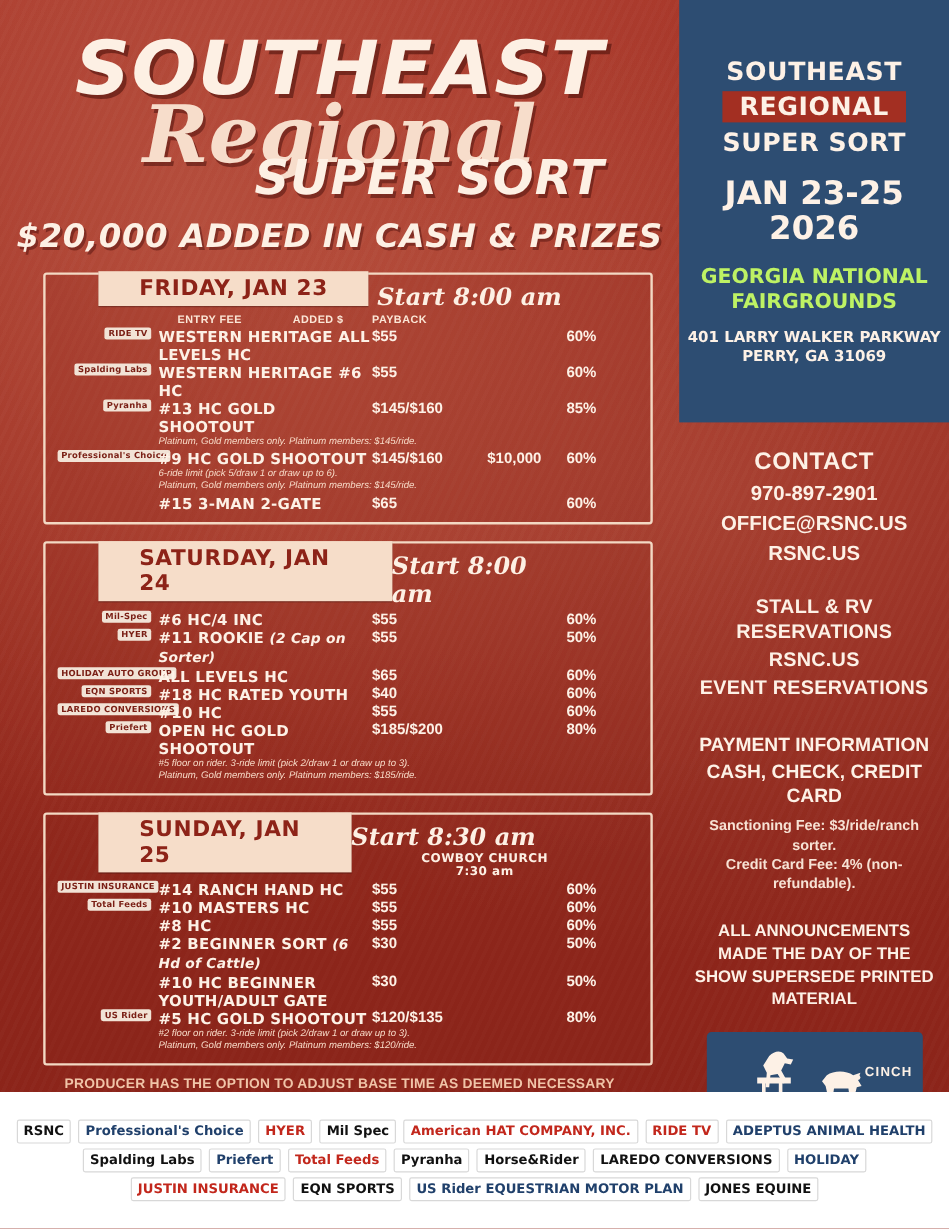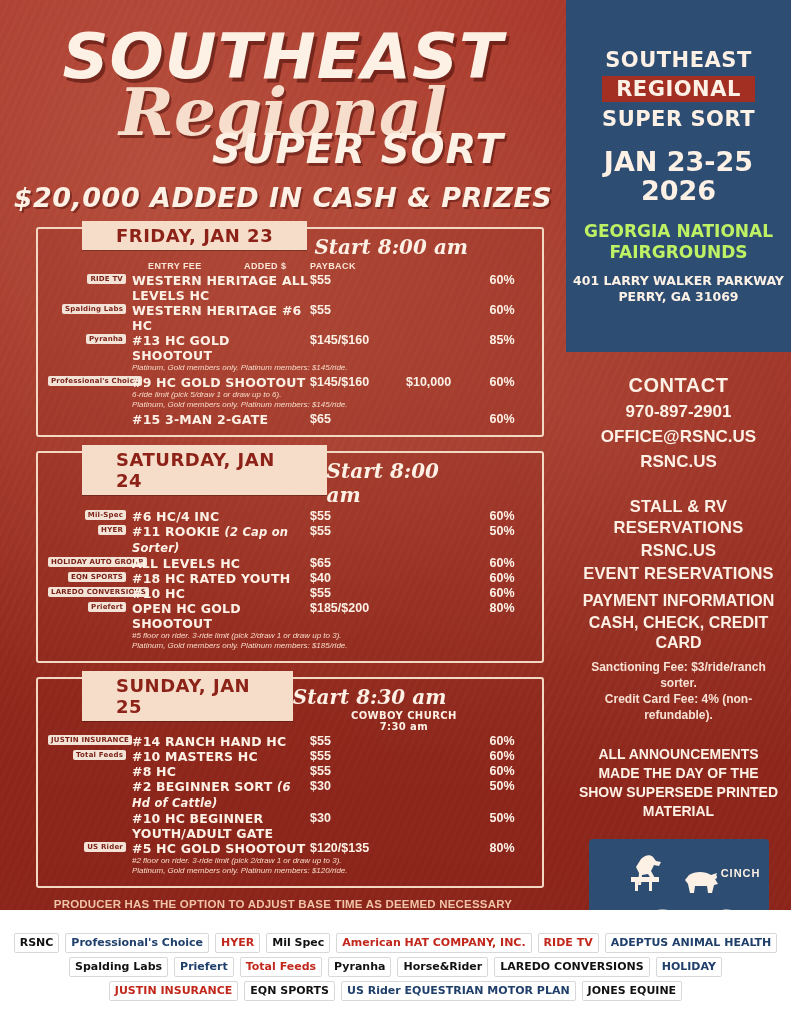--- a/index.html
+++ b/index.html
@@ -60,21 +60,21 @@
 
   .day-card{
     margin:14px 22px 0 36px;
     border:2px solid #f3d9c4;
     border-radius:3px;
     background:rgba(140,40,28,.18);
     padding:0 0 8px 0;
     position:relative;
   }
   .day-head{
-    display:flex;align-items:flex-start;justify-content:space-between;
+    display:flex;align-items:center;justify-content:space-between;
     padding:6px 14px 0 14px;
   }
   .day-banner{
     background:#f6ddc9;color:#8d2318;
     font-weight:bold;font-size:18px;letter-spacing:.5px;
     padding:4px 34px;margin-top:-14px;margin-left:30px;
     font-family:"DejaVu Sans", sans-serif;
     box-shadow:0 1px 0 rgba(0,0,0,.25);
   }
   .start-time{
@@ -108,21 +108,21 @@
     font-family:"DejaVu Sans", sans-serif;white-space:nowrap;
   }
   .name-cell{
     flex:1 1 auto;color:#fdf1e6;font-size:12.5px;font-weight:bold;
     letter-spacing:.2px;line-height:15px;
     font-family:"DejaVu Sans", sans-serif;
   }
   .name-cell .paren{font-weight:bold;font-style:italic;font-size:11.5px;}
   .fee-cell{width:96px;flex:0 0 96px;color:#fdf1e6;font-size:12.5px;font-weight:bold;line-height:15px;}
   .added-cell{width:66px;flex:0 0 66px;color:#fdf1e6;font-size:12.5px;font-weight:bold;line-height:15px;}
-  .pay-cell{width:60px;flex:0 0 60px;color:#fdf1e6;font-size:12.5px;font-weight:bold;line-height:15px;text-align:center;}
+  .pay-cell{width:60px;flex:0 0 60px;color:#fdf1e6;font-size:12.5px;font-weight:bold;line-height:15px;text-align:left;}
   .note{
     color:#f7d9c6;font-size:8px;font-style:italic;line-height:10px;
     padding-left:84px;margin:0 0 2px 0;
   }
   .producer{
     text-align:center;color:#f0c4a8;font-weight:bold;font-size:11.5px;
     margin-top:10px;letter-spacing:.2px;
   }
   .dress{
     text-align:center;color:#fdf1e6;font-weight:bold;font-size:13px;
@@ -155,21 +155,21 @@
     font-family:"DejaVu Sans", sans-serif;}
   .rt-venue{color:#bef264;font-weight:bold;font-size:17px;margin-top:16px;line-height:21px;
     font-family:"DejaVu Sans", sans-serif;}
   .rt-addr{color:#fdf1e6;font-weight:bold;font-size:12.5px;margin-top:10px;line-height:16px;
     font-family:"DejaVu Sans", sans-serif;}
 
   .rb{padding:0 10px;}
   .h-contact{color:#fdf1e6;font-weight:bold;font-size:20px;margin-top:22px;letter-spacing:.5px;}
   .contact-line{color:#fdf1e6;font-weight:bold;font-size:17px;line-height:21px;margin-top:4px;}
   .h-stall{color:#fdf1e6;font-weight:bold;font-size:16.5px;margin-top:24px;line-height:21px;letter-spacing:.2px;}
-  .h-pay{color:#fdf1e6;font-weight:bold;font-size:16px;margin-top:7px;line-height:20px;}
+  .h-pay{color:#fdf1e6;font-weight:bold;font-size:16px;margin-top:28px;line-height:20px;}
   .pay-sub{color:#f7e2d4;font-size:12px;line-height:16px;margin-top:6px;font-weight:bold;}
   .announce{color:#fdf1e6;font-weight:bold;font-size:14px;line-height:19px;margin-top:22px;}
 
   .rsnc-badge{
     margin:18px auto 0 auto;width:180px;background:#2d4d72;border-radius:4px;
     padding:10px 0 12px 0;position:relative;
   }
   .rsnc-badge .rname{
     color:#fdf1e6;font-weight:bold;font-size:38px;letter-spacing:1px;line-height:38px;
     font-family:"DejaVu Sans", sans-serif;

